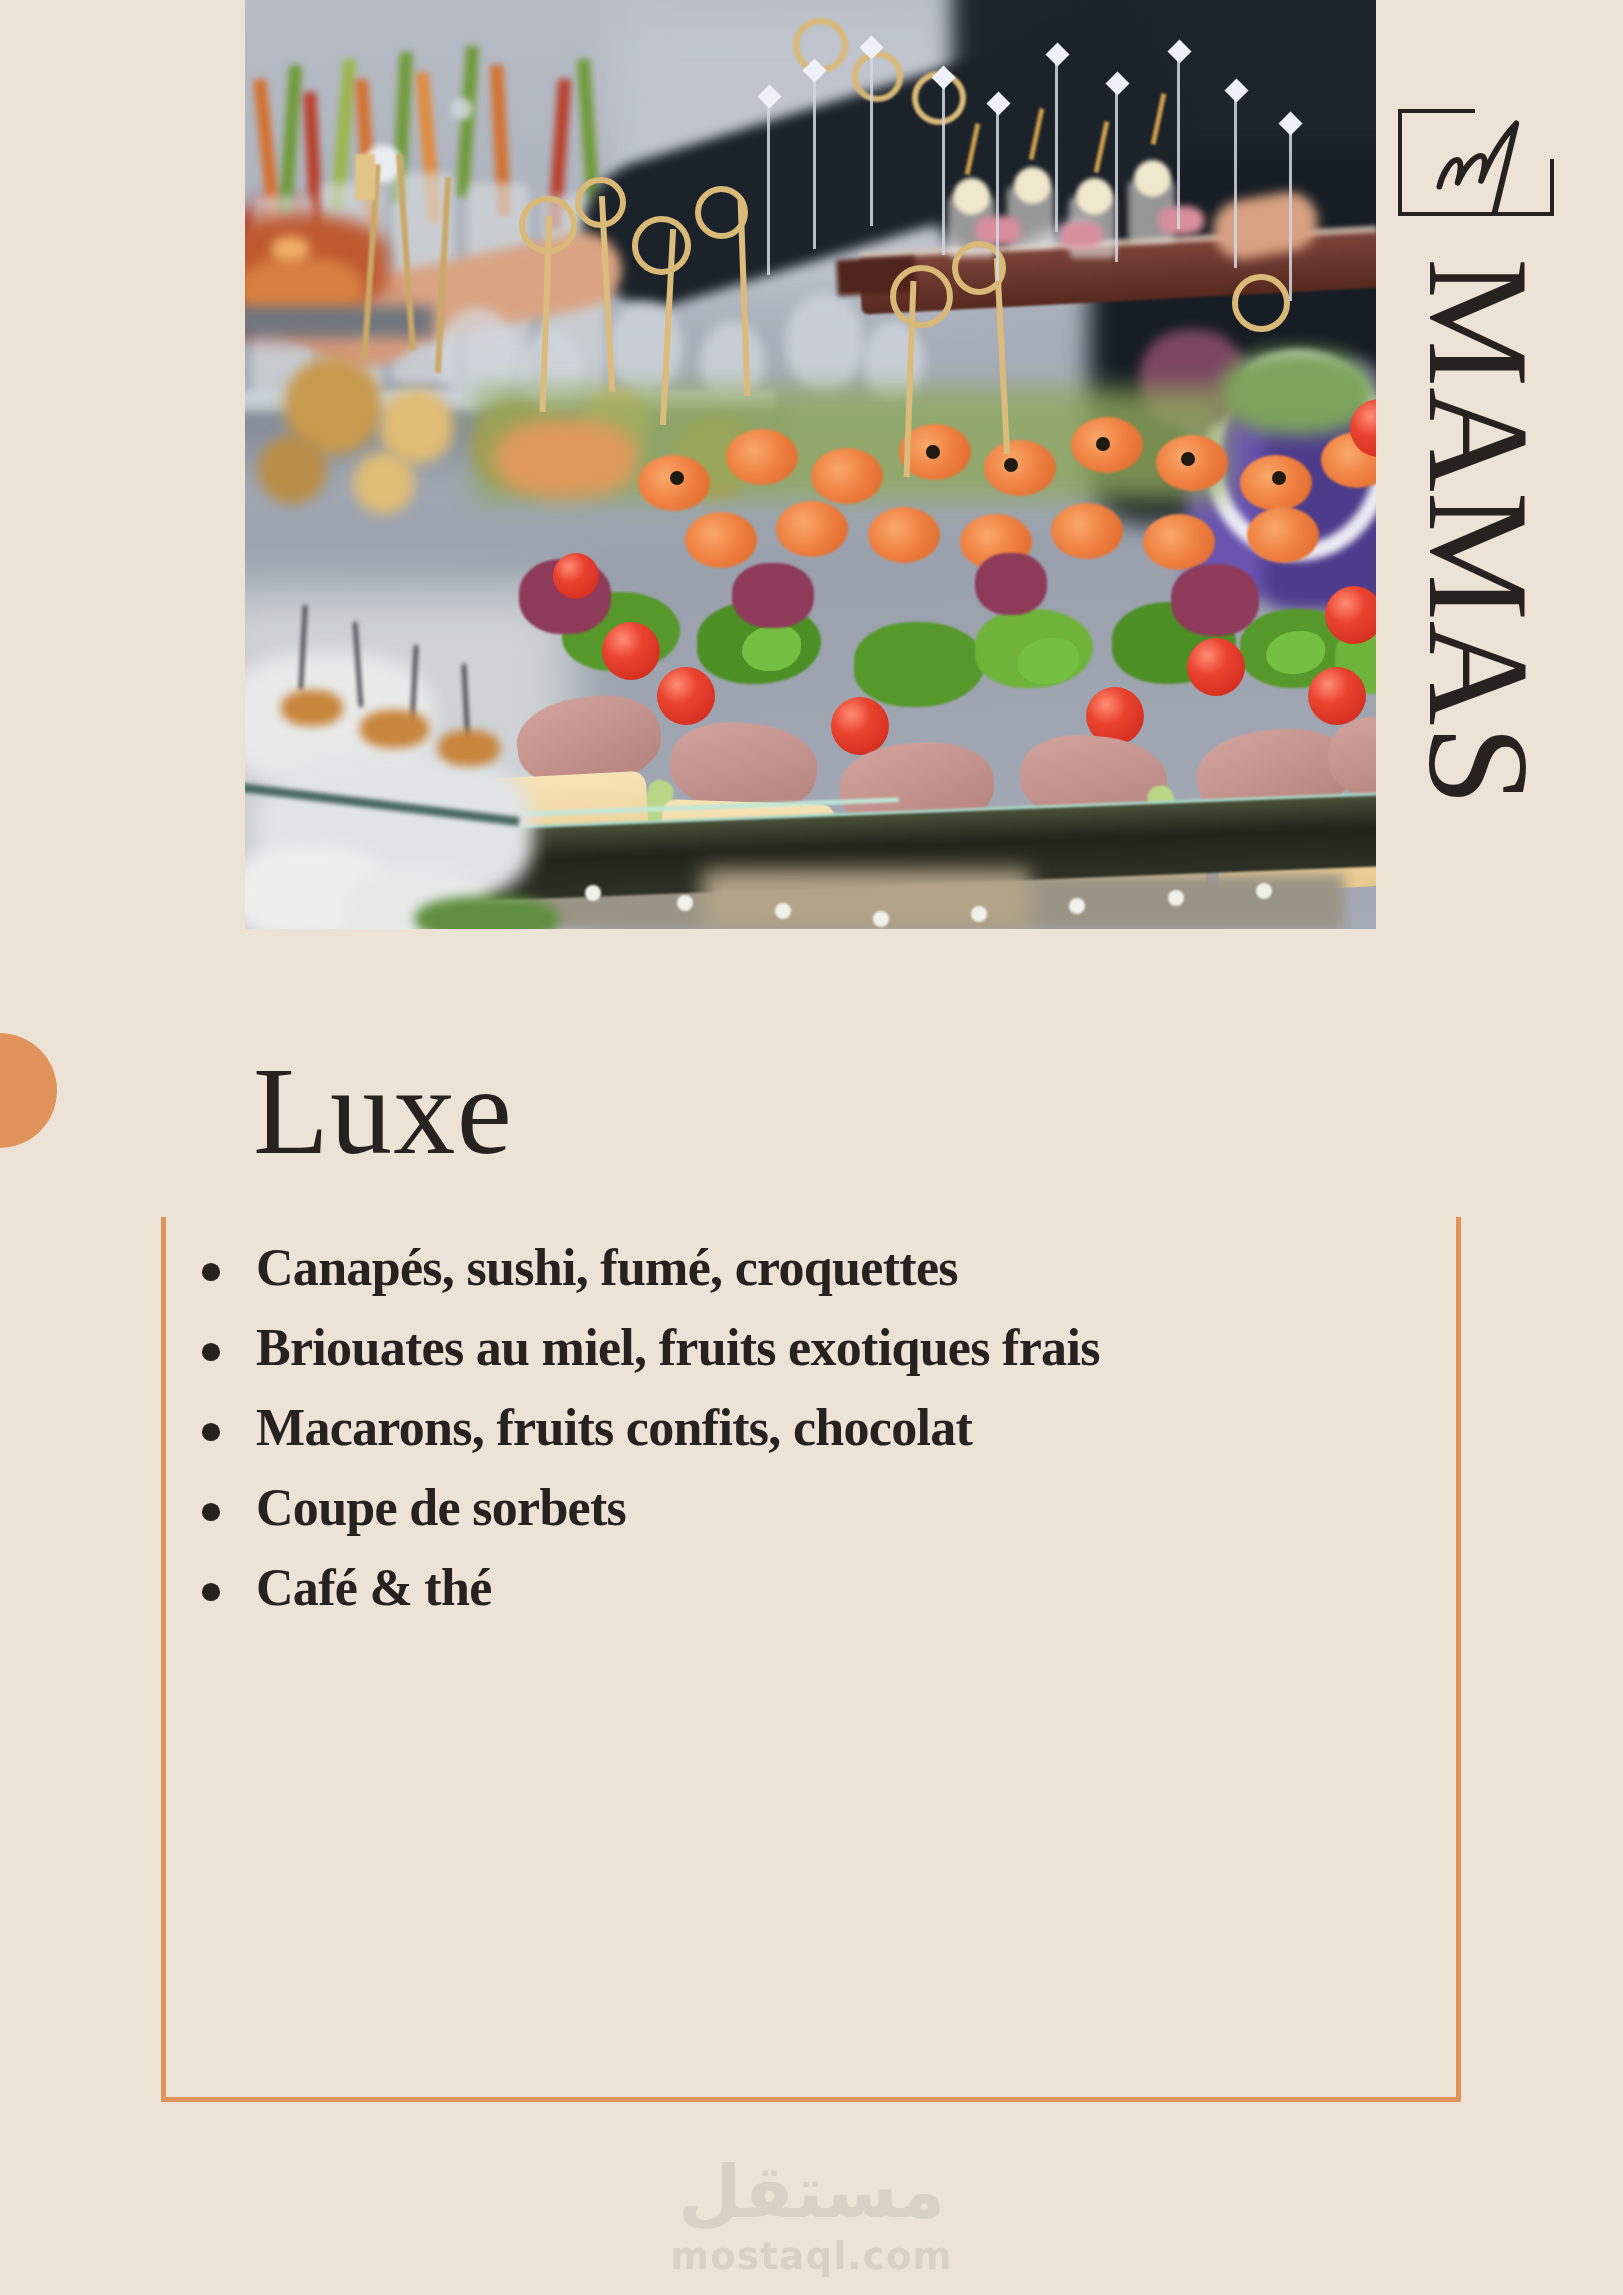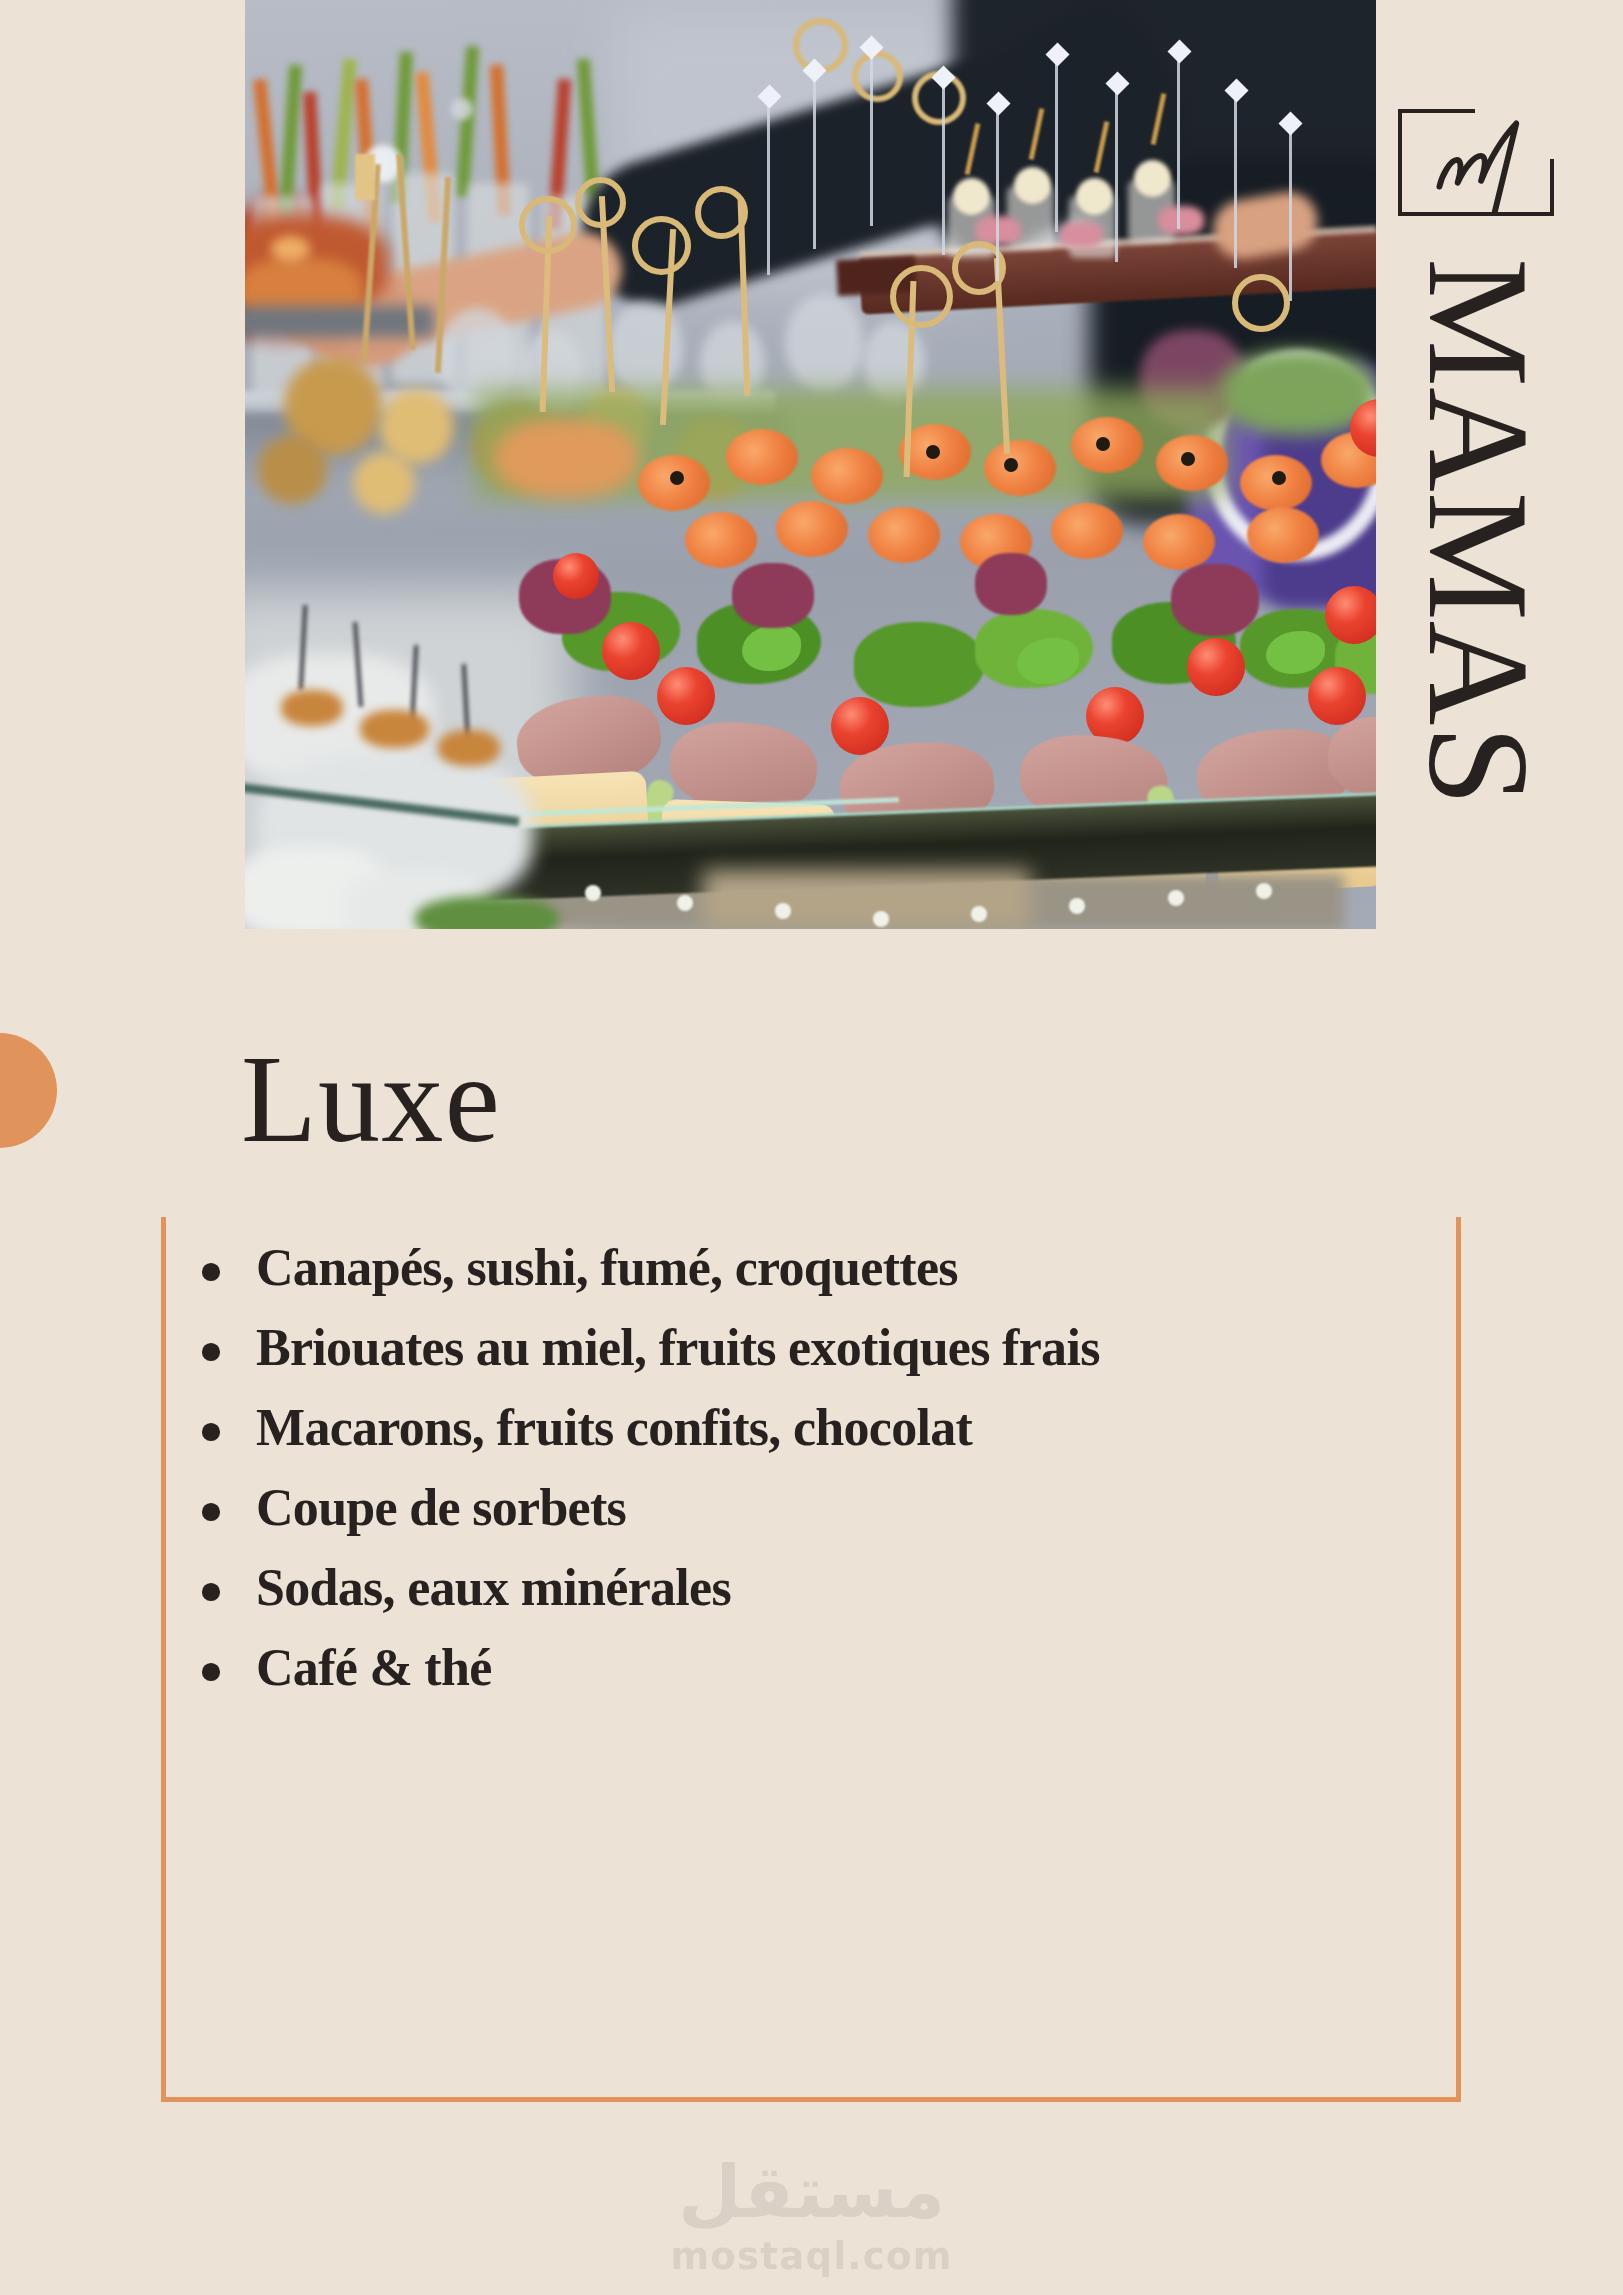--- a/index.html
+++ b/index.html
@@ -11,21 +11,21 @@
   i.b{position:absolute;display:block;}
   
   .photo{position:absolute;left:245px;top:0;width:1131px;height:929px;overflow:hidden;background:#a3aab5;}
   
   .lg{position:absolute;background:var(--ink);}
   .logo-m{position:absolute;left:1430px;top:115px;width:110px;height:99px;}
   
   .brand-vertical{position:absolute;left:1406px;top:258px;writing-mode:vertical-rl;
     font-size:145px;line-height:1;letter-spacing:0;color:var(--ink);font-weight:400;}
   
-  .heading{position:absolute;left:241px;top:1038px;margin:0;font-weight:400;
+  .heading{position:absolute;left:241px;top:1038px;margin:12px;font-weight:400;
     font-size:124px;line-height:1;letter-spacing:1.3px;color:var(--ink);}
   
   .orange-dot{position:absolute;left:-58px;top:1033px;width:115px;height:115px;border-radius:50%;background:var(--accent);}
   
   .menu-box{position:absolute;left:161px;top:1217px;width:1300px;height:885px;box-sizing:border-box;
     border:5.2px solid var(--accent);border-top:none;}
   .menu-list{margin:0;padding:11px 0 0 90px;list-style:none;}
   .menu-item{position:relative;font-weight:700;font-size:52px;line-height:80px;
     letter-spacing:-0.7px;color:var(--ink);white-space:nowrap;}
   .menu-item::before{content:"";position:absolute;left:-54px;top:35px;width:17.7px;height:17.7px;
@@ -277,23 +277,20 @@
         <li class="menu-item">
           <span class="menu-line">Briouates au miel, fruits exotiques frais</span>
         </li>
         <li class="menu-item">
           <span class="menu-line">Macarons, fruits confits, chocolat</span>
         </li>
         <li class="menu-item">
           <span class="menu-line">Coupe de sorbets</span>
         </li>
         <li class="menu-item">
-          <span class="menu-line">Sodas, eaux minérales</span>
-        </li>
-        <li class="menu-item">
           <span class="menu-line">Café &amp; thé</span>
         </li>
       </ul>
   </section>
 
   <div class="watermark">
     <span class="wm-ar">مستقل</span>
     <span class="wm-en">mostaql.com</span>
   </div>
 

